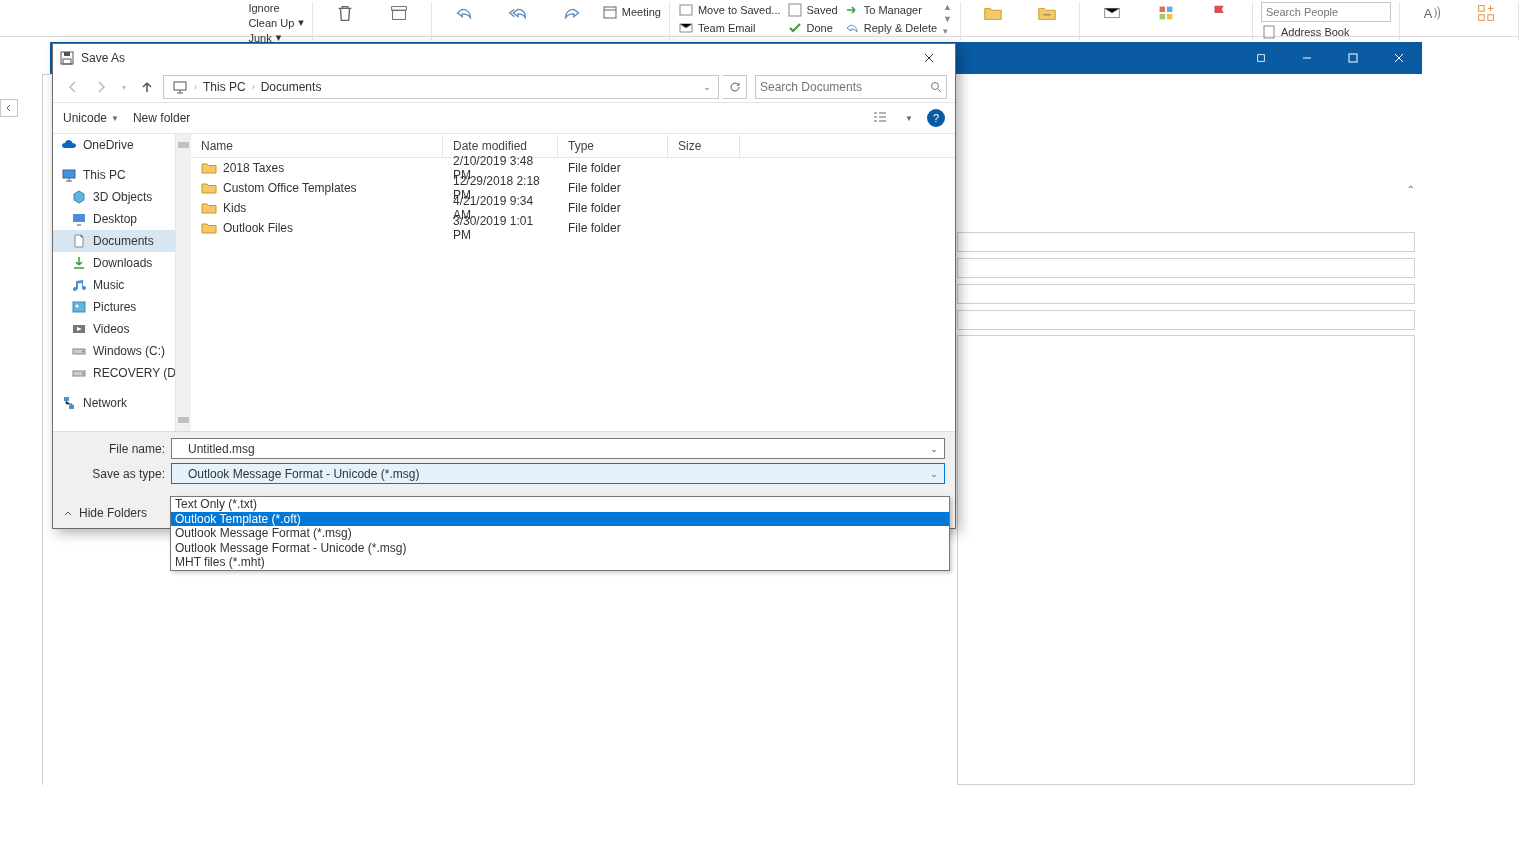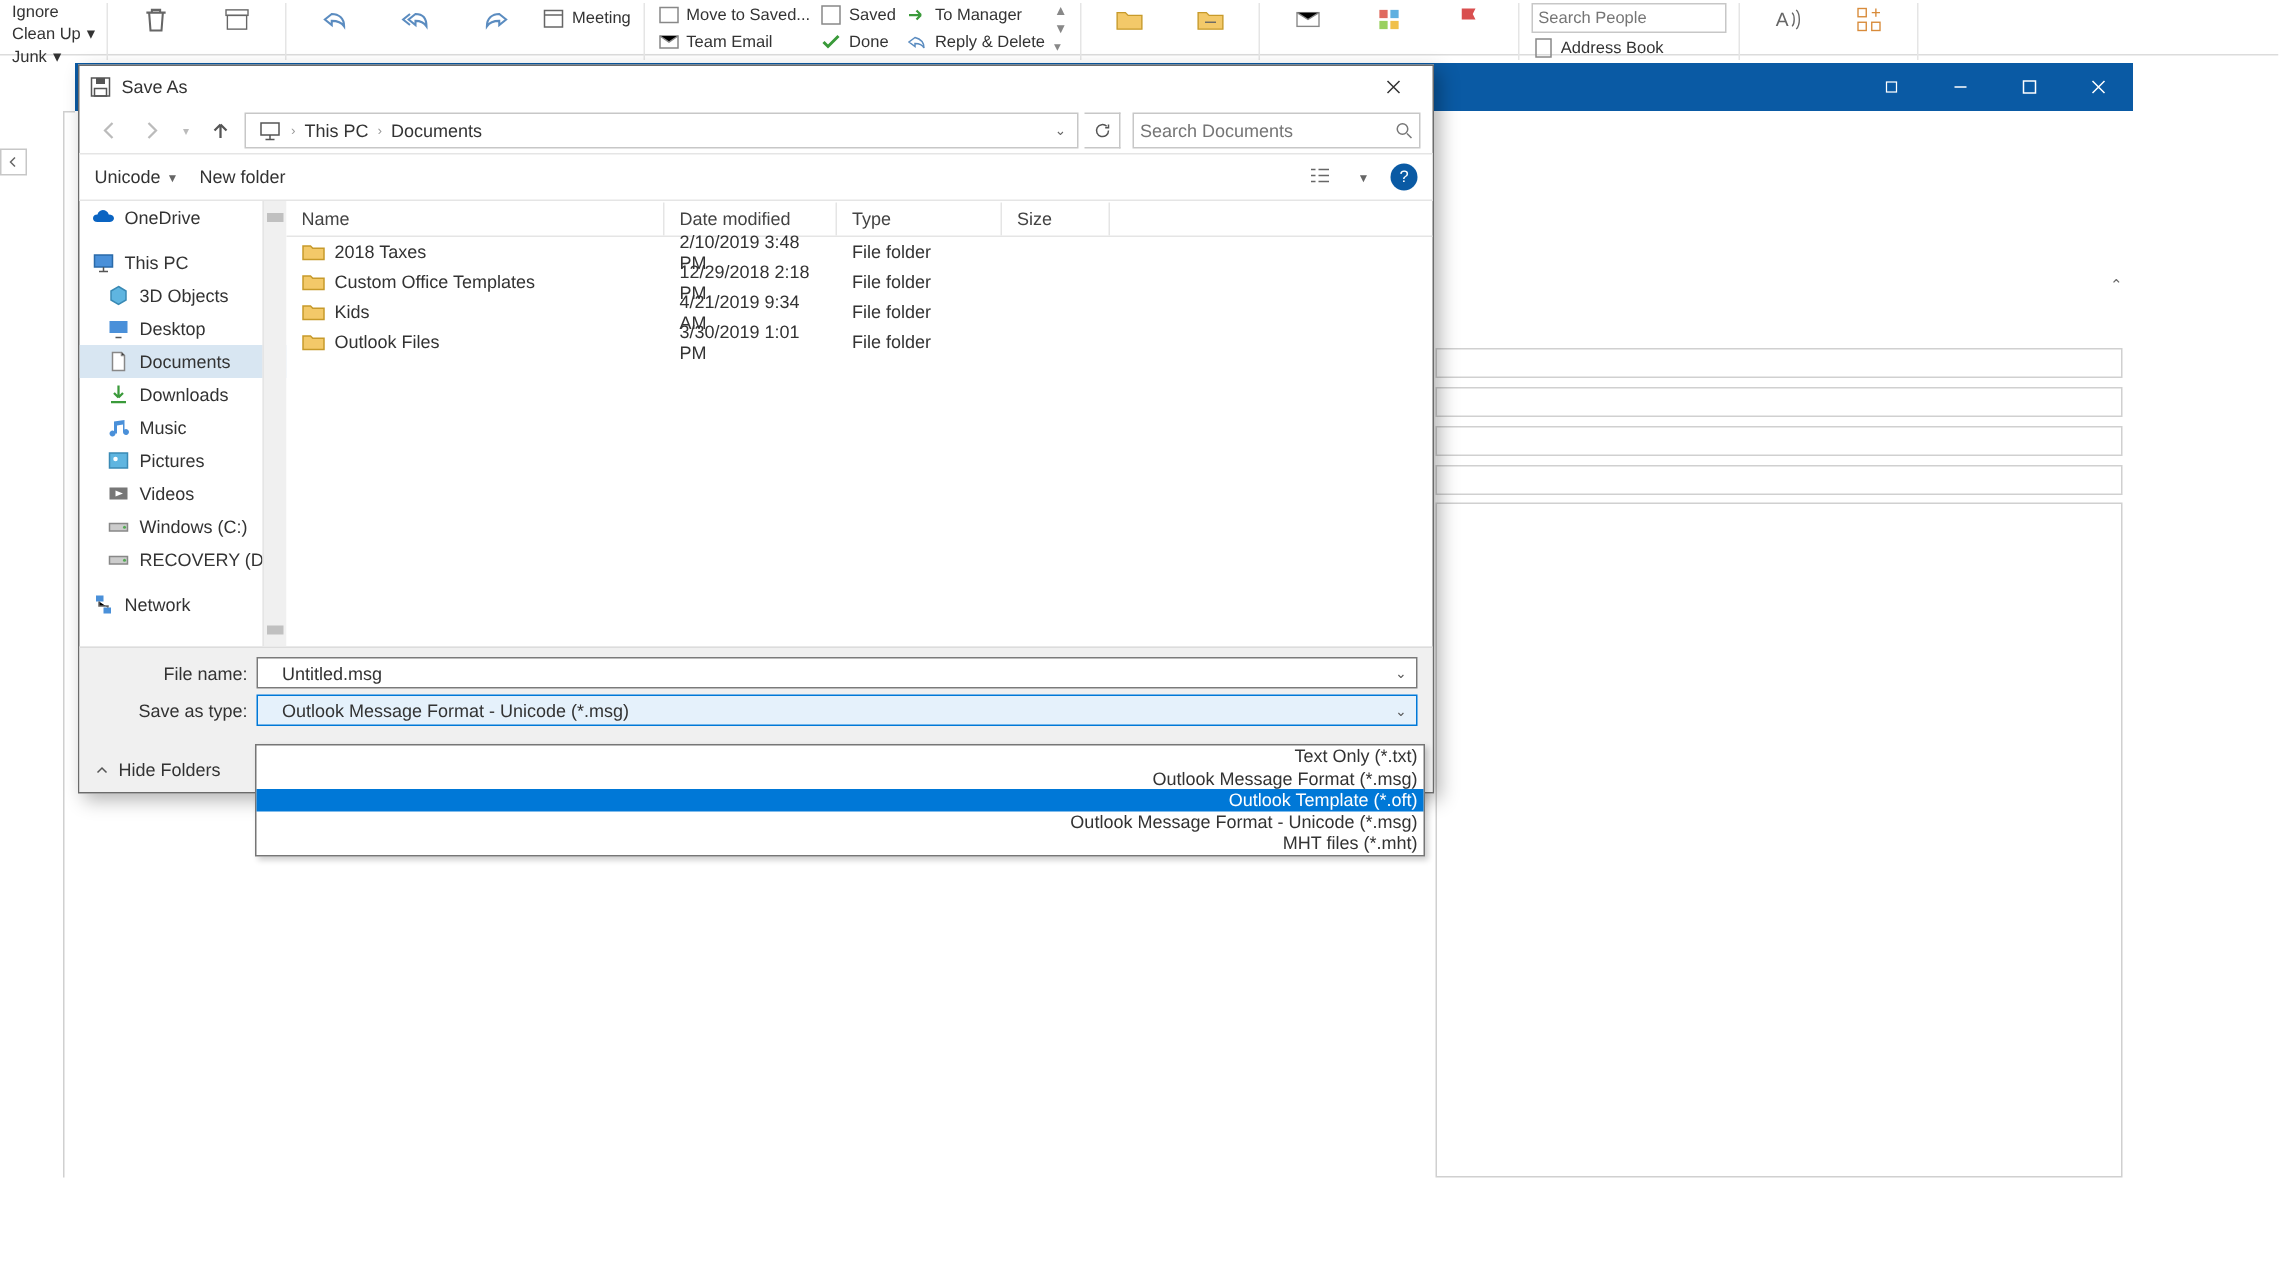--- a/index.html
+++ b/index.html
@@ -1,19 +1,19 @@
 <!DOCTYPE html>
 <html><head>
 <meta charset="utf-8">
 <style>
 * { box-sizing: border-box; margin: 0; padding: 0; font-family: "Segoe UI", Tahoma, sans-serif; }
 body { width: 1519px; height: 848px; background: #fff; position: relative; font-size: 12px; color: #333; overflow: hidden; }
 
 
-.ribbon-bg { position: absolute; top: 0; left: 0; right: 0; height: 37px; background: #fff; border-bottom: 1px solid #dcdcdc; display: flex; align-items: flex-start; padding: 2px 0 0 0; }
+.ribbon-bg { position: absolute; top: 0; left: 0; right: 0; height: 37px; background: #fff; border-bottom: 1px solid #dcdcdc; display: flex; align-items: flex-start; padding: 2px 0 0 0; justify-content: flex-end; }
 .ribbon-bg .group { display: flex; align-items: flex-start; gap: 6px; padding: 0 8px; border-right: 1px solid #e5e5e5; height: 38px; }
 .ribbon-bg .stack { display: flex; flex-direction: column; gap: 2px; }
 .ribbon-bg .item { display: flex; align-items: center; gap: 4px; font-size: 11px; white-space: nowrap; }
 .ribbon-bg .big { display:flex; flex-direction:column; align-items:center; justify-content:center; font-size:11px; gap:2px; width:48px;}
 .ribbon-bg svg, .ribbon-bg .ico { width:16px; height:16px; }
 .ribbon-bg .big svg { width:22px; height:22px; }
 .search-people { border:1px solid #c7c7c7; height:20px; width:130px; padding:0 4px; font-size:11px; }
 
 
 .blue-strip { position:absolute; left:50px; top:42px; right:97px; height:32px; background:#0a5aa4; }
@@ -72,21 +72,21 @@
 .folder-ico { width:16px;height:16px; }
 
 .bottom { background:#f0f0f0; border-top:1px solid #dcdcdc; padding:6px 10px 8px; }
 .form-row { display:flex; align-items:center; margin-bottom:4px; }
 .form-row label { width:108px; text-align:right; padding-right:6px; font-size:12px; }
 .form-row .combo { flex:1; height:21px; border:1px solid #7a7a7a; background:#fff; display:flex; align-items:center; padding:0 16px; font-size:12px; position:relative; }
 .form-row .combo.highlighted { background:#e5f1fb; border-color:#0078d7; }
 .form-row .combo .dd { position:absolute; right:2px; top:2px; bottom:2px; width:16px; display:flex;align-items:center;justify-content:center; color:#555; font-size:9px;}
 
 .type-dropdown { position:absolute; left:170px; width:780px; border:1px solid #767676; background:#fff; z-index:20; box-shadow:2px 2px 4px rgba(0,0,0,.2); }
-.type-dropdown .opt { height:14.5px; padding:0 4px; font-size:12px; line-height:14.5px;text-align:right; }
+.type-dropdown .opt { height:14.5px; padding:0 4px; font-size:12px; line-height:14.5px; }
 .type-dropdown .opt.sel { background:#0078d7; color:#fff; }
 
 .hide-folders { display:flex; align-items:center; gap:6px; margin-top:22px; font-size:12px; }
 
 svg { display:block; }
 </style>
 </head>
 <body>
 
 <div class="ribbon-bg">
@@ -548,17 +548,17 @@
       <svg width="10" height="10" viewBox="0 0 10 10">
           <path fill="none" stroke="#555" d="M2 7l3-3 3 3"></path>
         </svg>
       <span>Hide Folders</span>
     </div>
   </div>
 </div>
 
 <div class="type-dropdown" style="top:496px;" id="type-dd">
     <div class="opt">Text Only (*.txt)</div>
+    <div class="opt sel">Outlook Template (*.oft)</div>
     <div class="opt">Outlook Message Format (*.msg)</div>
-    <div class="opt sel">Outlook Template (*.oft)</div>
     <div class="opt">Outlook Message Format - Unicode (*.msg)</div>
     <div class="opt">MHT files (*.mht)</div>
   </div>
 
 </body></html>

